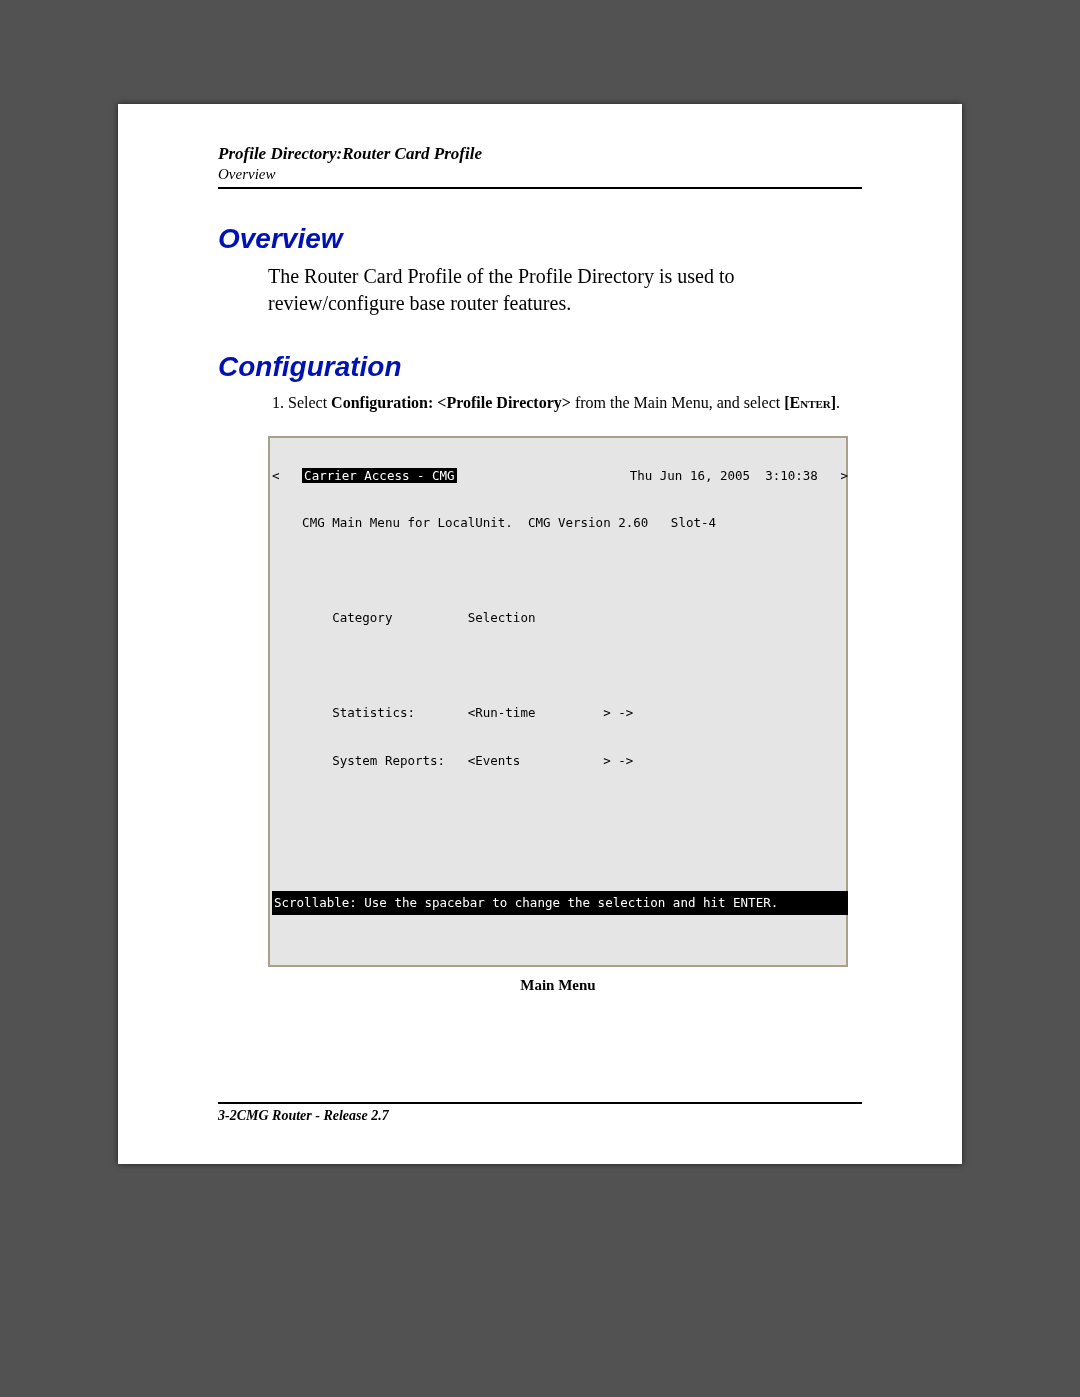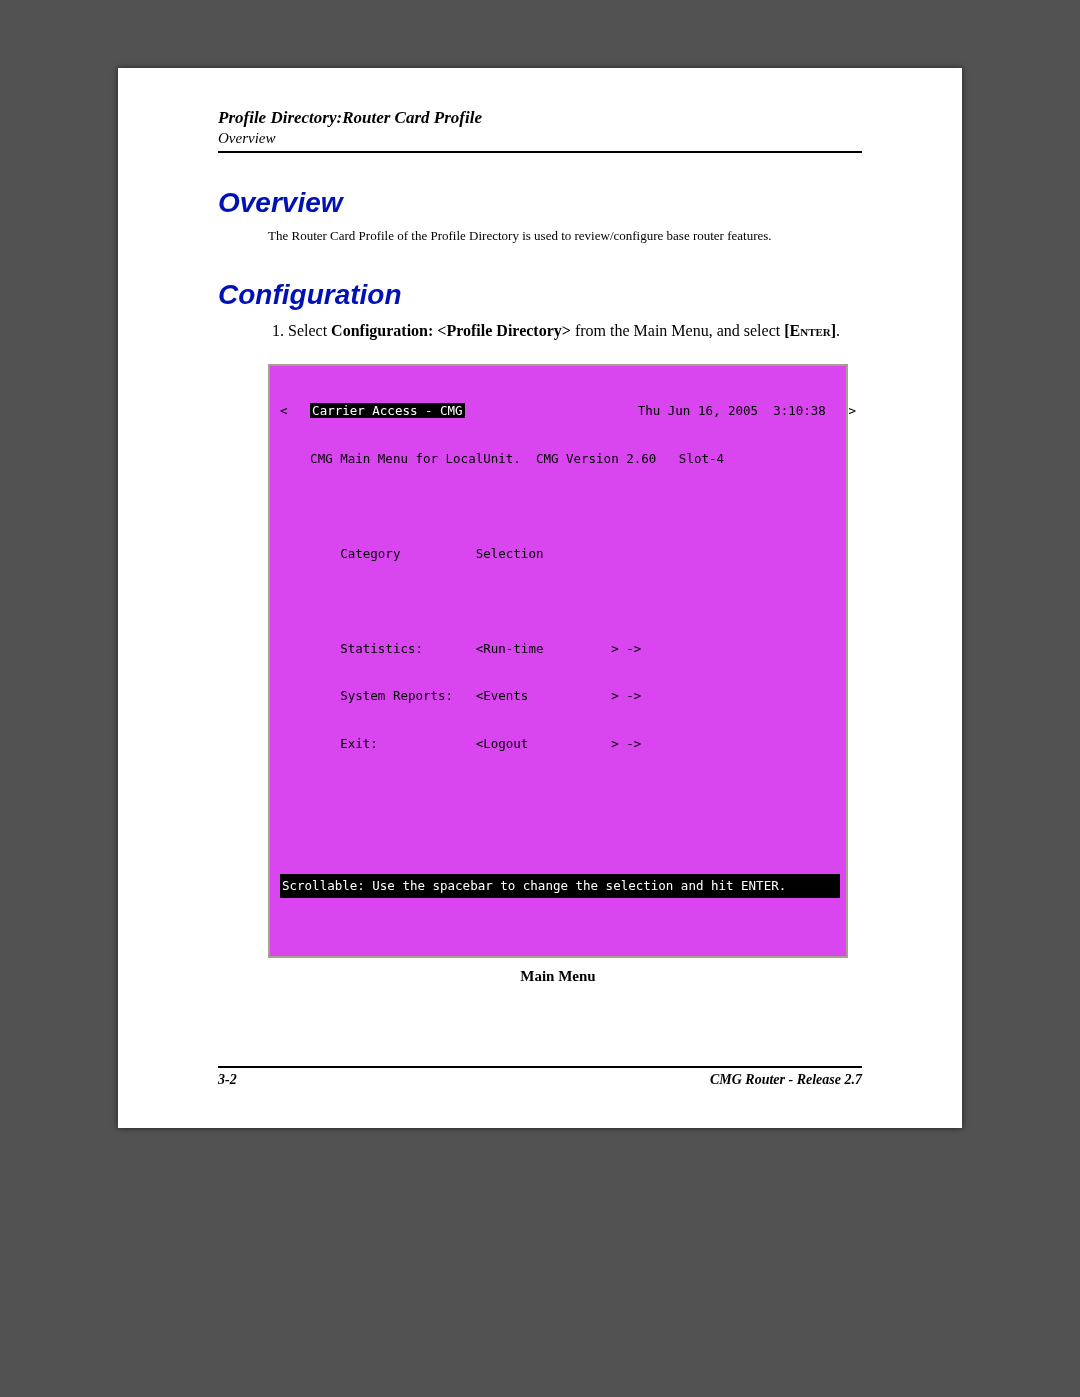--- a/index.html
+++ b/index.html
@@ -4,21 +4,21 @@
 <style>
   body {
     margin: 0;
     background: #525252;
     font-family: "Times New Roman", Times, serif;
     color: #000;
   }
   .page {
     width: 844px;
     min-height: 1060px;
-    margin: 68px auto;
+    margin: 104px auto;
     background: #fff;
     box-shadow: 0 0 6px rgba(0,0,0,.6);
     padding: 40px 100px 50px 100px;
     box-sizing: border-box;
     position: relative;
   }
   .hdr-line1 {
     font-style: italic;
     font-weight: bold;
     font-size: 17px;
@@ -35,44 +35,44 @@
   }
   .h1 {
     font-family: Arial, Helvetica, sans-serif;
     font-weight: bold;
     font-style: italic;
     font-size: 28px;
     color: #0012b4;
     margin: 34px 0 8px 0;
   }
   .body-text {
-    font-size: 13px;
+    font-size: 20px;
     line-height: 1.35;
     margin-left: 50px;
   }
   ol.steps {
     margin: 6px 0 0 50px;
     padding-left: 20px;
     font-size: 16px;
   }
   ol.steps li {
     margin-bottom: 6px;
     line-height: 1.45;
   }
   .bold { font-weight: bold; }
   .smallcaps { font-variant: small-caps; font-weight: bold; }
 
   
   .term-wrap {
     margin: 22px 0 0 50px;
     width: 580px;
     border: 2px solid #a8a088;
-    background: #d946ef;
+    background: #e5e5e5;
     box-sizing: border-box;
-    padding: 10px;
+    padding: 2px;
   }
   .term {
     font-family: "Lucida Console", Consolas, monospace;
     font-size: 12.5px;
     line-height: 1.9;
     white-space: pre;
     color: #000;
   }
   .term .row { display: block; }
   .term .u { }
@@ -94,21 +94,20 @@
     left: 100px;
     right: 100px;
   }
   .footer-rule {
     border: none;
     border-top: 2px solid #000;
     margin: 0 0 4px 0;
   }
   .footer-row {
     display: flex;
-    justify-content: space-between;
     font-size: 14px;
   }
   .footer-left { font-style: italic; font-weight: bold; }
   .footer-right { font-style: italic; font-weight: bold; }
 </style>
 </head>
 <body>
 
 <div class="page">
 
@@ -128,21 +127,20 @@
 
   <div class="term-wrap">
     <div class="term">
 <span class="row">&lt;   <span class="inv">Carrier Access - CMG</span>                       <span>Thu Jun 16, 2005  3:10:38</span>   &gt;</span>
 <span class="row">    <span>CMG Main Menu for LocalUnit.  CMG Version 2.60   Slot-4</span></span>
 <span class="row"> </span>
 <span class="row">        <span class="u">Category</span>          <span class="u">Selection</span></span>
 <span class="row"> </span>
 <span class="row">        <span>Statistics:</span>       <span>&lt;</span><span>Run-time         </span><span>&gt; -&gt;</span></span>
 <span class="row">        <span>System Reports:</span>   <span>&lt;</span><span>Events           </span><span>&gt; -&gt;</span></span>
-<span class="row">        <span>Exit:</span>             <span>&lt;</span><span>Logout           </span><span>&gt; -&gt;</span></span>
 <span class="row"> </span>
 <span class="row"> </span>
 <span class="row"><span class="inv" style="display:inline-block;width:100%;">Scrollable: Use the spacebar to change the selection and hit ENTER.</span></span>
     </div>
   </div>
 
   <div class="caption">Main Menu</div>
 
   <div class="footer">
     <hr class="footer-rule">

